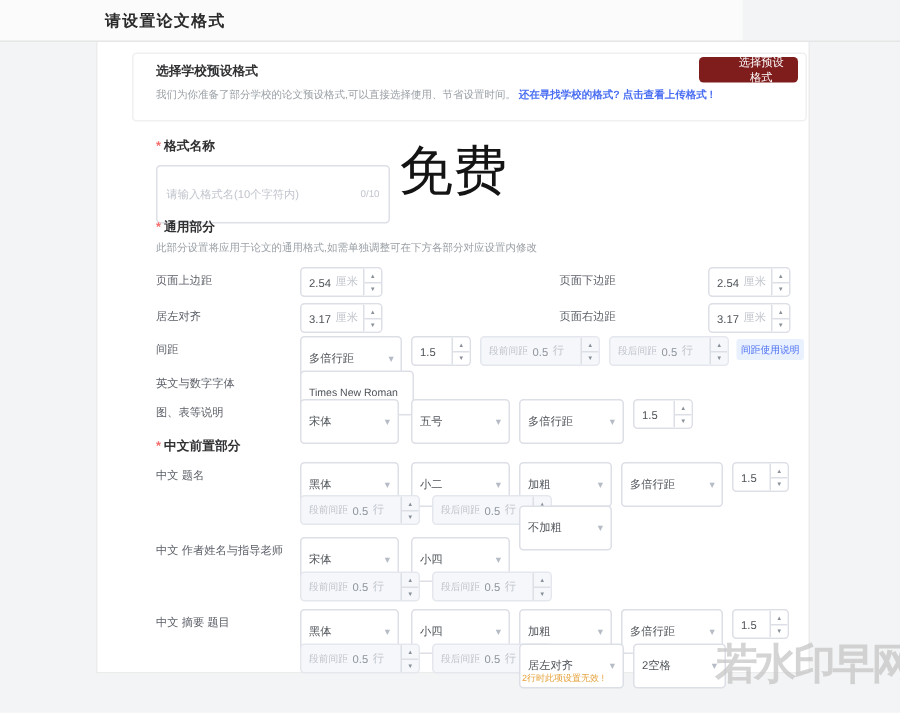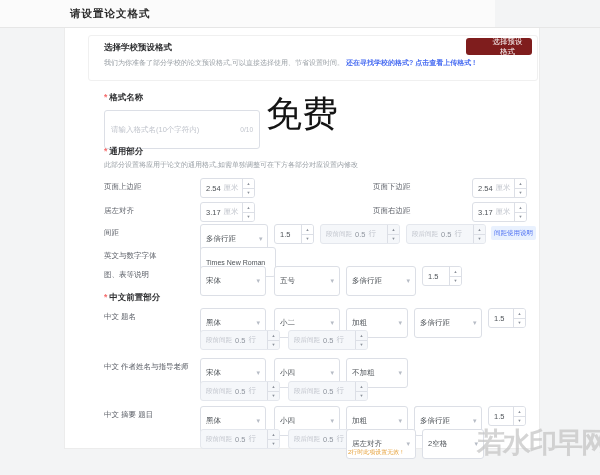--- a/index.html
+++ b/index.html
@@ -221,21 +221,21 @@
 
   <div class="lbl" style="left:104px;top:358px;">中文 作者姓名与指导老师</div>
   <div class="ctrl select" style="left:200px;top:358px;width:66px;">
     <span class="val">宋体</span>
       <i class="caret"></i>
   </div>
   <div class="ctrl select" style="left:274px;top:358px;width:66px;">
     <span class="val">小四</span>
       <i class="caret"></i>
   </div>
-  <div class="ctrl select" style="left:346px;top:358px;width:62px;">
+  <div class="ctrl select" style="left:346px;top:337px;width:62px;">
     <span class="val">不加粗</span>
       <i class="caret"></i>
   </div>
   <div class="ctrl select" style="left:414px;top:358px;width:62px;margin-top:48px;">
     <span class="val">4空格</span>
       <i class="caret"></i>
   </div>
   <div class="ctrl num dis" style="left:200px;top:381px;width:80px;">
     <span class="dlab">段前间距</span>
     <span class="val">0.5</span>

